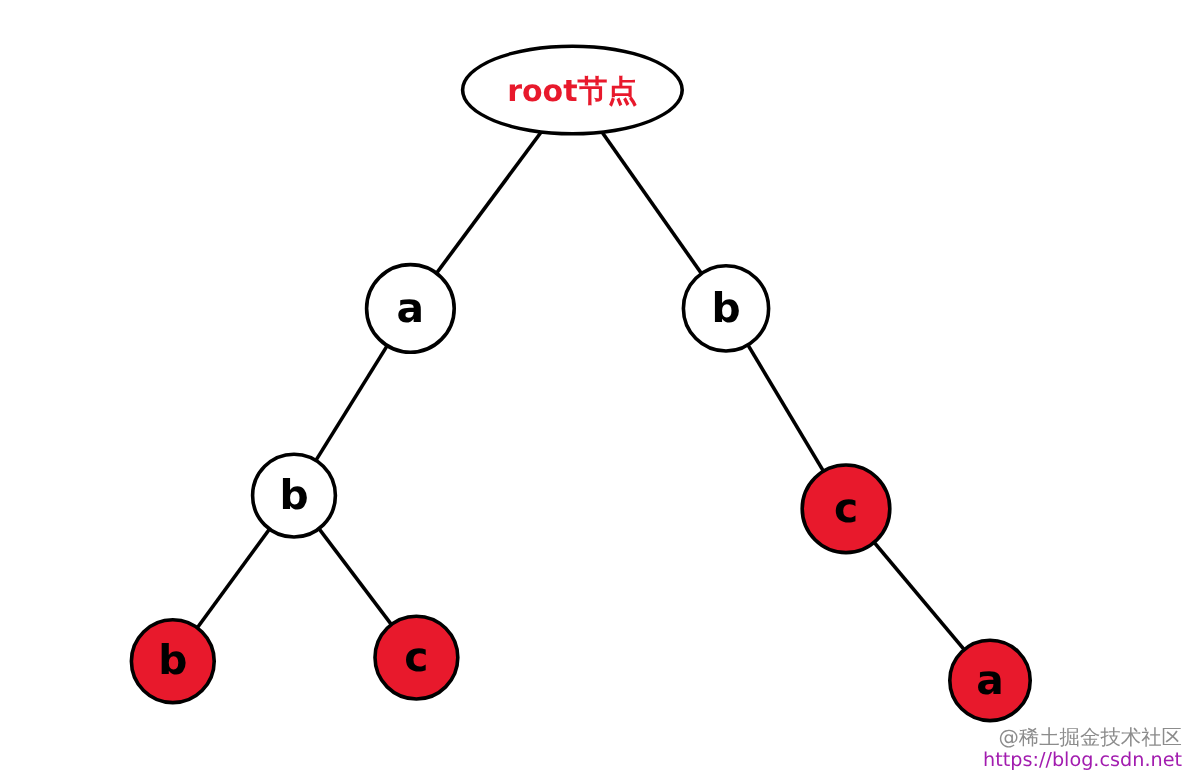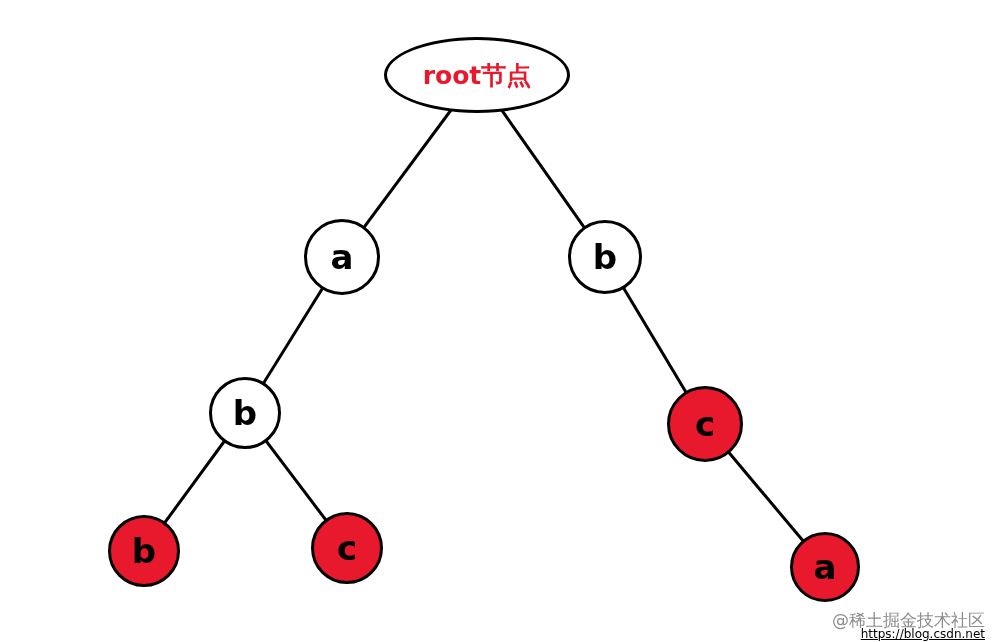--- a/index.html
+++ b/index.html
@@ -54,24 +54,23 @@
     right: 12px;
     bottom: 0;
     text-align: right;
     line-height: 1.15;
   }
   .watermark .wm-main {
     color: #8c8c8c;
     font-size: 17px;
   }
   .watermark .wm-url {
-    color: #000000;
-    font-size: 12px;
+    color: #a21caf;
+    font-size: 16px;
     margin-top: -2px;
-    text-decoration: underline;
   }
 </style>
 </head>
 <body>
 
 <div id="canvas">
   <svg id="edges" xmlns="http://www.w3.org/2000/svg">
       <line x1="477" y1="75" x2="342" y2="257" stroke="#000000" stroke-width="3"></line>
       <line x1="477" y1="75" x2="605" y2="257" stroke="#000000" stroke-width="3"></line>
       <line x1="342" y1="257" x2="245" y2="413" stroke="#000000" stroke-width="3"></line>

